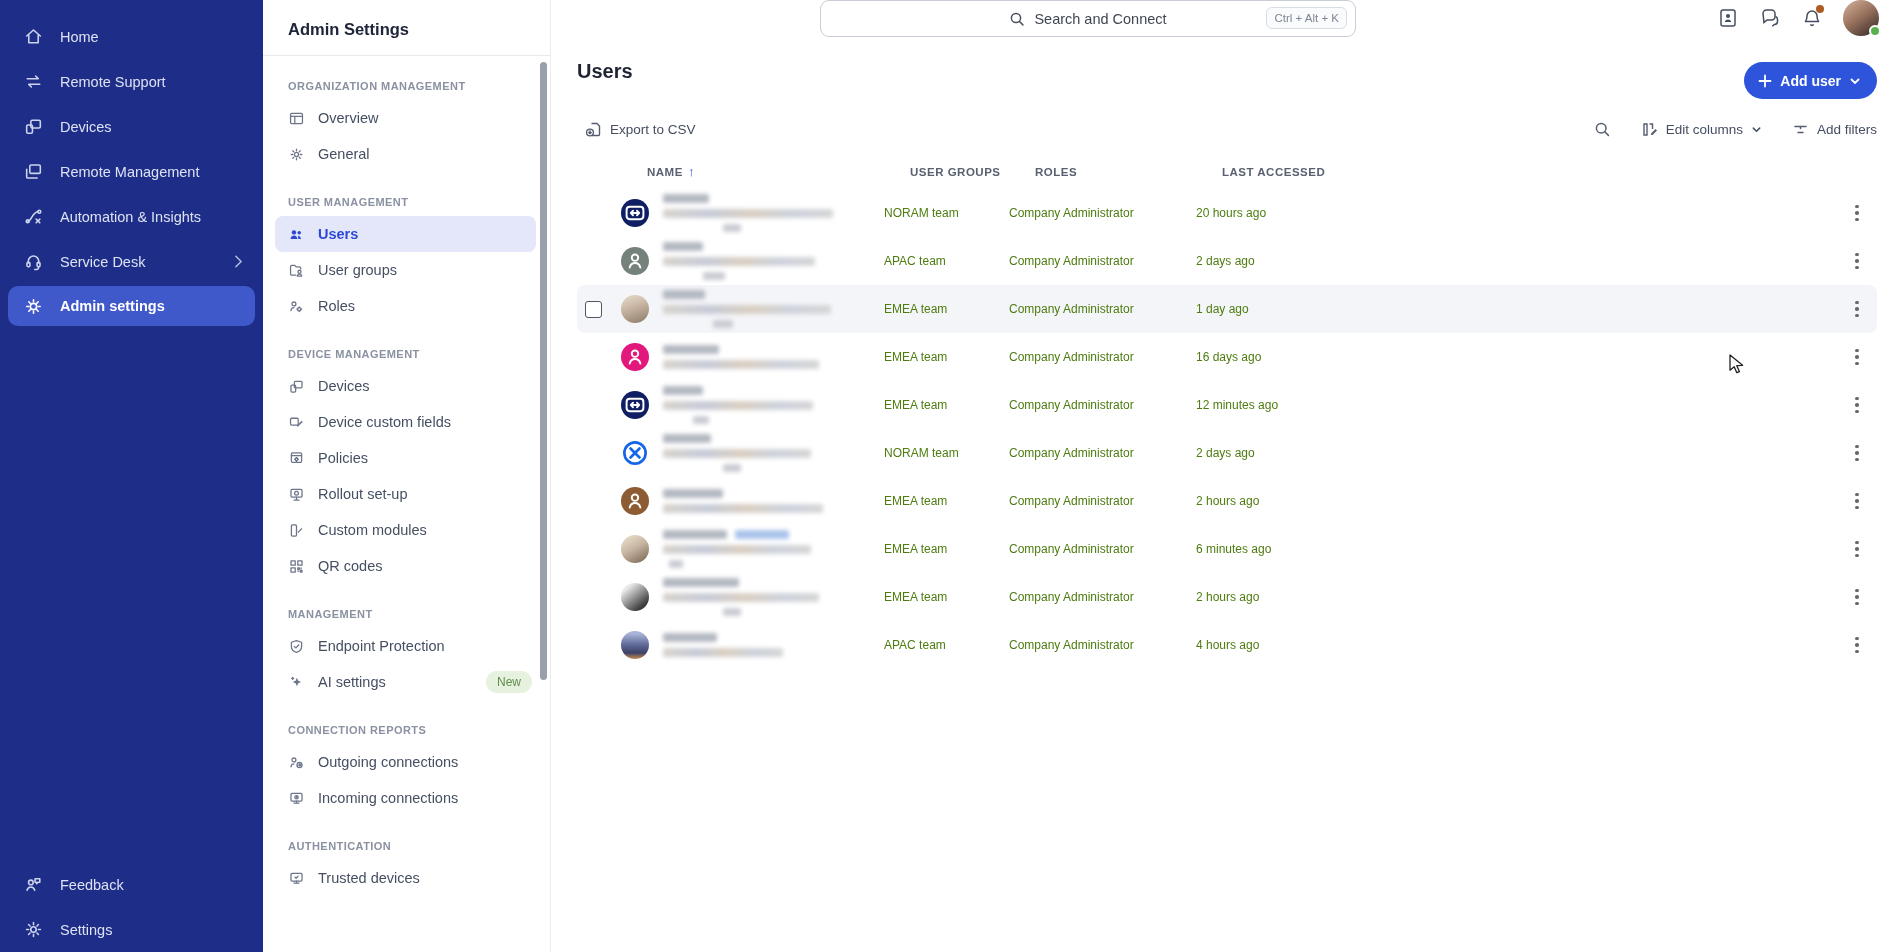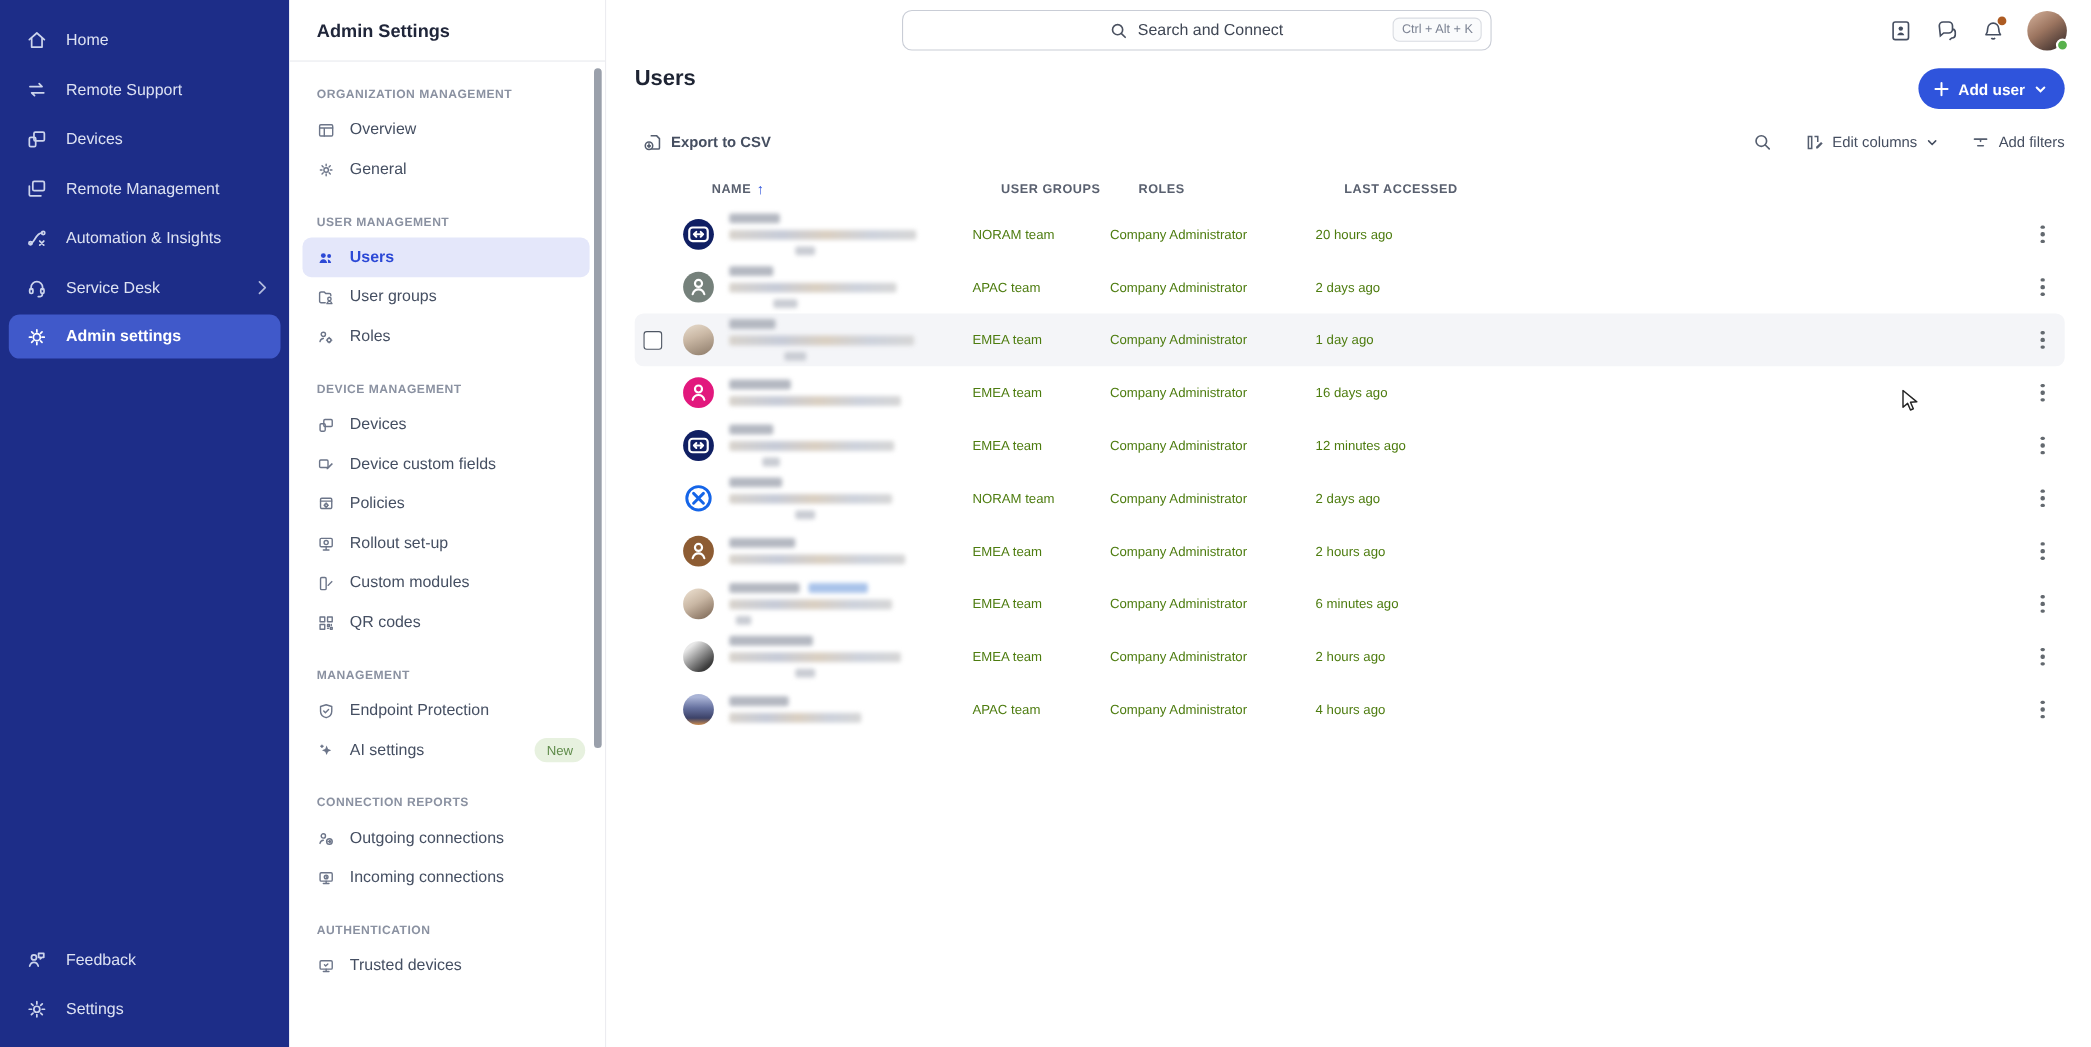--- a/index.html
+++ b/index.html
@@ -11,57 +11,57 @@
   .psidebar { width:263px; background:#1d2d88; color:#e3e7f5; flex-shrink:0; display:flex; flex-direction:column; position:relative; }
   .logo { display:flex; align-items:center; gap:9px; padding:13px 0 13px 16px; }
   .logo-mark { width:31px; height:31px; }
   .logo-text { font-size:23px; font-weight:bold; color:#fff; letter-spacing:.2px; }
   .pnav { margin-top:14px; }
   .pnav-item { display:flex; align-items:center; gap:16px; height:45px; padding:0 14px 0 23px; font-size:14.5px; color:#dde2f3; cursor:pointer; position:relative; }
   .pnav-item .chev { margin-left:auto; opacity:.85; }
   .pnav-item.active { background:#4059ca; border-radius:10px; margin:2px 8px; height:40px; padding-left:15px; color:#fff; font-weight:bold; }
   .pnav-icon { width:21px; height:21px; flex-shrink:0; color:#ccd4ec; }
   .pnav-item.active .pnav-icon { color:#fff; }
-  .pfooter { position:absolute; bottom:12px; left:0; right:0; }
+  .pfooter { position:absolute; bottom:0; left:0; right:0; }
 
   
   .ssidebar { width:288px; background:#fff; flex-shrink:0; border-right:1px solid #ececf0; position:relative; overflow:hidden; }
   .ssidebar h1 { font-size:16.5px; font-weight:bold; color:#20263a; padding:20px 0 16px 25px; }
   .sdivider { height:1px; background:#e8e9ee; }
   .ssections { padding-bottom:10px; }
   .scaption { font-size:11px; font-weight:bold; letter-spacing:.45px; color:#8a91a1; margin:24px 24px 8px 25px; }
   .sitem { display:flex; align-items:center; gap:13px; height:36px; padding:0 18px 0 25px; font-size:14.5px; color:#454f62; cursor:pointer; }
   .sitem .sicon { width:17px; height:17px; flex-shrink:0; color:#6c7589; }
   .sitem.active { background:#e4e7fa; border-radius:8px; margin:0 14px 0 12px; padding-left:13px; color:#2c49d6; font-weight:bold; }
   .sitem.active .sicon { color:#2c49d6; }
   .badge-new { margin-left:auto; background:#e7f1df; color:#5f8b4a; font-size:12px; padding:4px 11px; border-radius:11px; }
   .sscroll { position:absolute; top:62px; right:3px; width:7px; height:618px; background:#9aa0ab; border-radius:4px; }
 
   
   .main { flex:1; display:flex; flex-direction:column; background:#fff; min-width:0; }
-  .topbar { height:46px; display:flex; align-items:flex-end; flex-shrink:0; }
+  .topbar { height:46px; display:flex; align-items:flex-start; flex-shrink:0; }
   .searchbox { margin-left:269px; width:536px; height:37px; border:1px solid #c9cdd6; border-radius:9px; display:flex; align-items:center; justify-content:center; gap:9px; position:relative; cursor:text; background:#fff; }
   .searchbox .mag { color:#4a5160; }
   .search-label { font-size:14.5px; color:#3f4654; }
   .kbd { position:absolute; right:8px; top:6px; border:1px solid #d9dce2; background:#fafbfc; color:#7d8494; font-size:11.5px; border-radius:6px; padding:4px 7px; }
   .topicons { margin-left:auto; display:flex; align-items:center; gap:20px; padding-right:22px; }
   .topicon { width:22px; height:22px; color:#454e60; position:relative; cursor:pointer; }
   .bell-dot { position:absolute; top:-2px; right:-1px; width:8px; height:8px; border-radius:50%; background:#ad5b22; }
   .avatar-top { width:36px; height:36px; border-radius:50%; background:linear-gradient(145deg,#c9a58f 10%,#9c7560 45%,#4c3a35 85%); position:relative; cursor:pointer; }
   .status-dot { position:absolute; bottom:-1px; right:-2px; width:12px; height:12px; border-radius:50%; background:#58b14c; border:2px solid #fff; }
 
   .content { padding:14px 24px 0 26px; position:relative; flex:1; }
   .page-head { display:flex; align-items:flex-start; justify-content:space-between; }
   .page-title { font-size:20px; font-weight:bold; color:#1e2433; }
   .page-desc { margin-top:7px; font-size:13.5px; color:#3c4557; }
   .learn-more { color:#2f54dc; text-decoration:none; cursor:pointer; }
   .add-user { background:#2f54dc; color:#fff; border:none; border-radius:19px; height:37px; padding:0 16px 0 14px; font-size:14px; font-weight:bold; display:flex; align-items:center; gap:8px; cursor:pointer; font-family:inherit; margin-top:2px; }
 
   .toolbar { margin-top:22px; display:flex; align-items:center; font-size:13.5px; color:#454e60; }
-  .tool-left { display:flex; align-items:center; gap:8px; padding-left:8px; cursor:pointer;font-weight:bold; }
+  .tool-left { display:flex; align-items:center; gap:8px; padding-left:8px; cursor:pointer; }
   .tool-right { margin-left:auto; display:flex; align-items:center; gap:30px;text-align:right; }
   .tool-btn { display:flex; align-items:center; gap:8px; cursor:pointer; }
   .tool-icon { width:17px; height:17px; color:#555e6f; }
 
   .thead { display:grid; grid-template-columns:263px 125px 187px 1fr 40px; padding-left:70px; margin-top:26px; font-size:11.5px; font-weight:bold; letter-spacing:.5px; color:#59606f; }
   .th { display:flex; align-items:center; gap:5px; }
   .sort-arrow { color:#2f54dc; font-size:13px; }
   .tbody { margin-top:10px; }
   .row { display:grid; grid-template-columns:44px 263px 125px 187px 1fr 40px; align-items:center; height:48px; padding-left:0; position:relative; border-radius:8px; }
   .row.hovered { background:#f4f5f8; }

